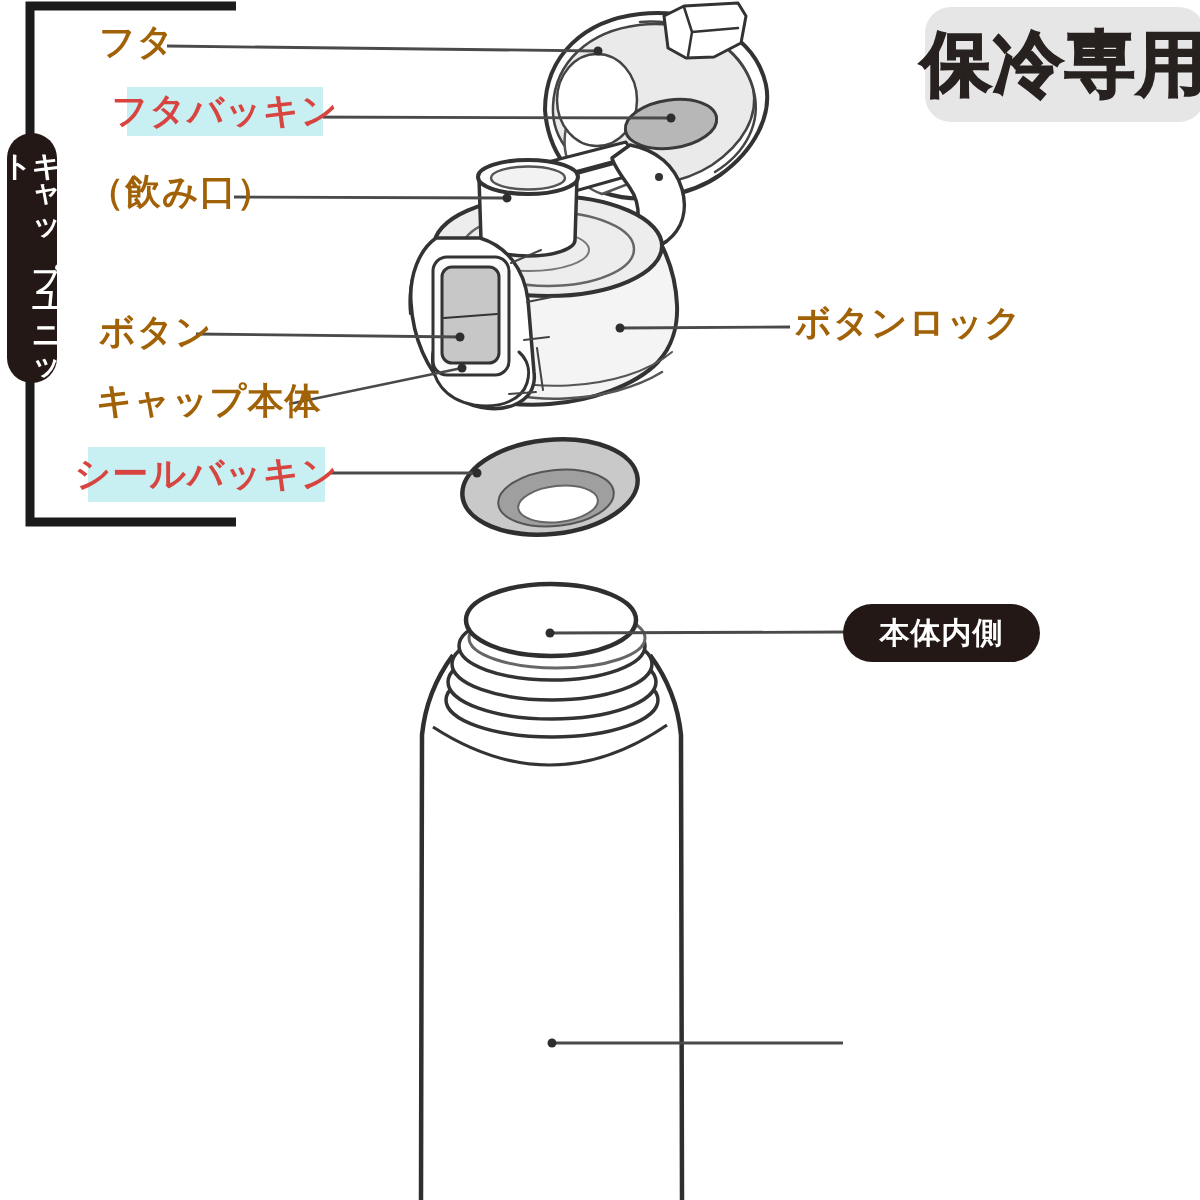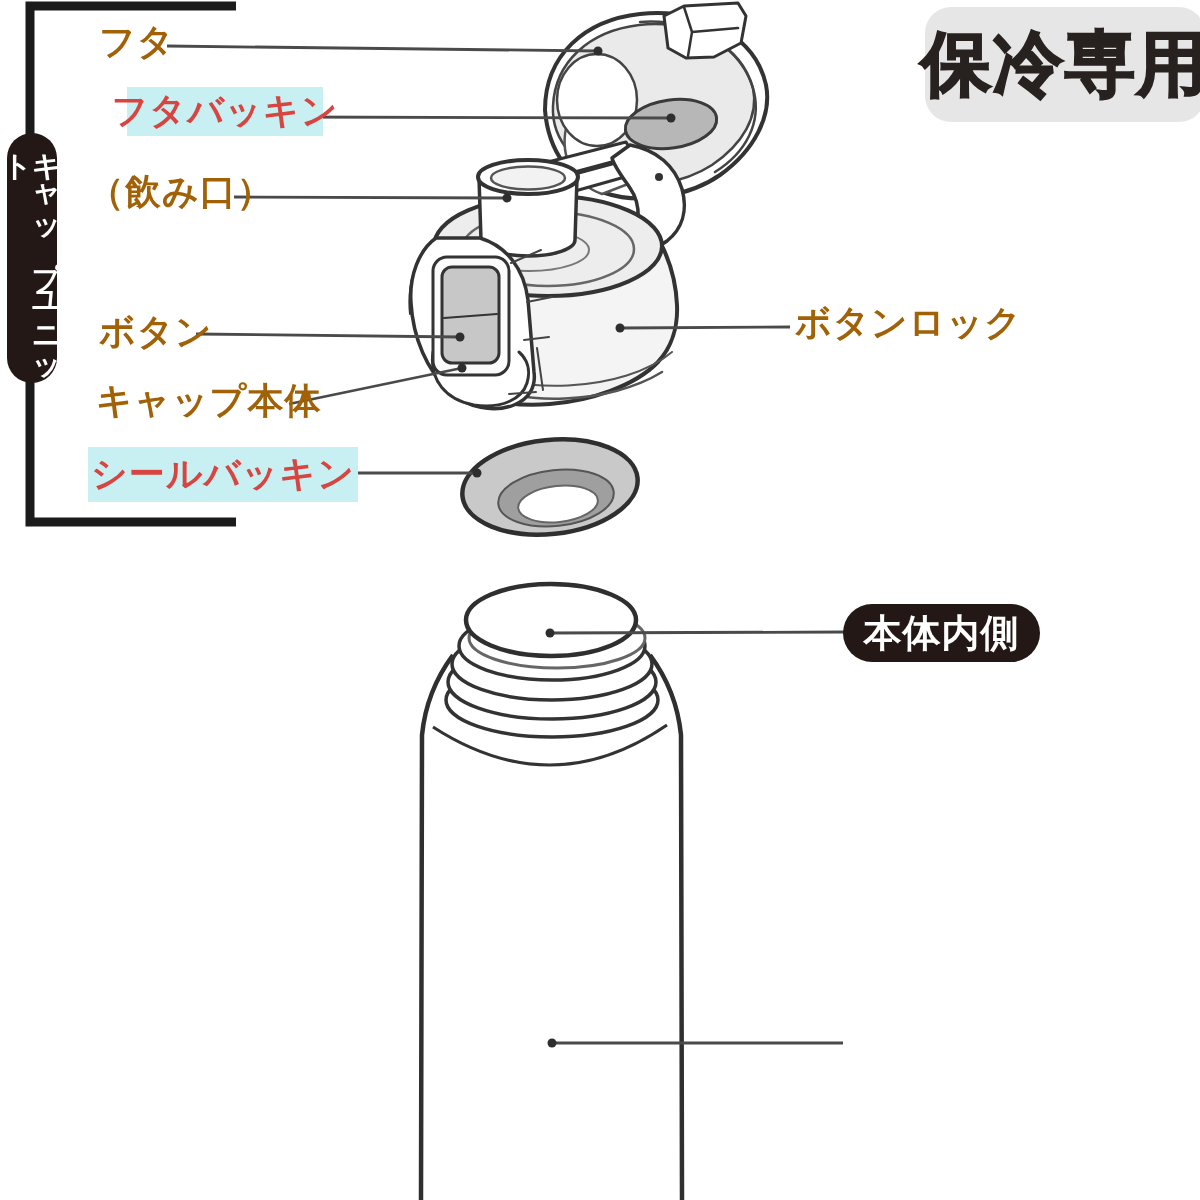--- a/index.html
+++ b/index.html
@@ -11,29 +11,29 @@
       display:flex;align-items:center;justify-content:center;box-sizing:border-box;white-space:nowrap;}
   .pill{position:absolute;background:#231815;color:#fff;font-weight:bold;
         display:flex;align-items:center;justify-content:center;white-space:nowrap;}
   .cold{position:absolute;left:908px;top:7px;width:280px;height:115px;background:#e6e6e6;border-radius:26px;
         display:flex;align-items:center;justify-content:center;font-size:70px;font-weight:900;color:#272220;
         letter-spacing:2px;-webkit-text-stroke:2px #272220;white-space:nowrap;margin-left:17px;}
   .capunit{position:absolute;left:7px;top:133px;width:50px;height:250px;background:#231815;border-radius:25px;
         display:flex;align-items:center;justify-content:center;}
   .capunit span{writing-mode:vertical-rl;text-orientation:upright;color:#fff;font-weight:bold;font-size:29px;
         letter-spacing:2px;line-height:1;}
-  .pill-inside{left:843px;top:604px;width:197px;height:58px;border-radius:29px;font-size:38px;letter-spacing:1px;}
+  .pill-inside{left:843px;top:604px;width:197px;height:58px;border-radius:29px;font-size:30px;letter-spacing:1px;}
   .pill-body{left:843px;top:1014px;width:167px;height:57px;border-radius:28px;font-size:38px;}
   .lbl-lid{left:99px;top:24px;}
   .lbl-spout{left:88px;top:174px;text-align:center;}
   .lbl-button{left:99px;top:314px;}
   .lbl-buttonlock{left:96px;top:383px;}
   .lbl-capbody{left:795px;top:305px;}
   .hl-lidgasket{left:89px;top:87px;width:196px;height:49px;margin-left:38px;}
-  .hl-sealgasket{left:88px;top:447px;width:270px;height:55px;font-family:Liberation Serif, serif;}
+  .hl-sealgasket{left:88px;top:447px;width:237px;height:55px;font-family:Liberation Serif, serif;}
 </style>
 </head>
 <body>
 
 <div class="stage">
 
   <svg width="1200" height="1200" viewBox="0 0 1200 1200">
 
     <path d="M236,6 L30,6 L30,522 L236,522" fill="none" stroke="#1b1b1b" stroke-width="9"></path>
 

